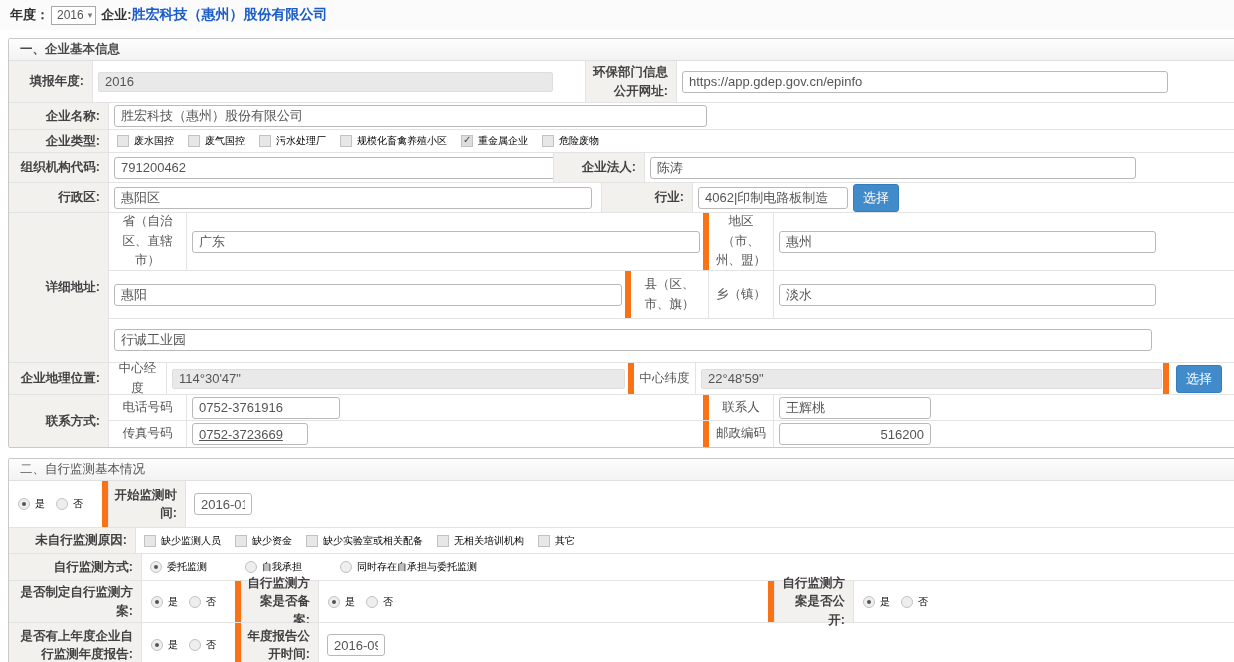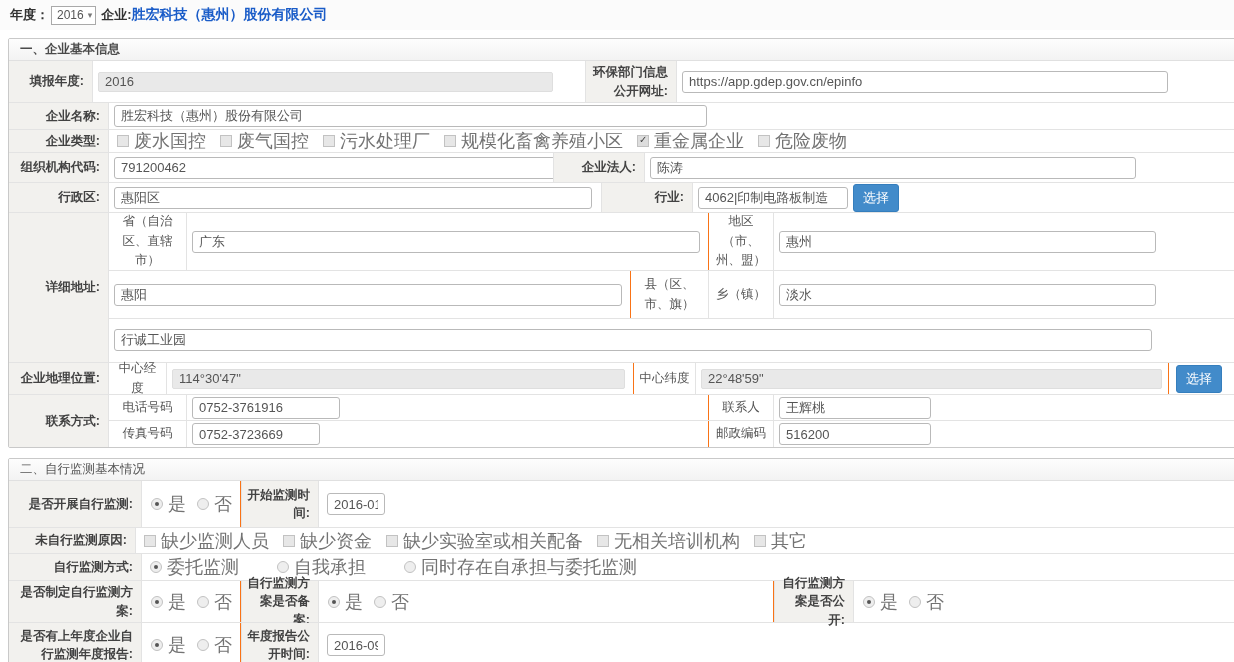--- a/index.html
+++ b/index.html
@@ -23,38 +23,38 @@
   
   .row { display:flex; border-bottom:1px solid #e3e3e3; }
   .row:last-child { border-bottom:none; }
   .cell { display:flex; align-items:center; }
   .lbl { background:#f2f1ee; justify-content:flex-end; text-align:right; padding:2px 8px 2px 4px;
          font-weight:bold; color:#424242; border-right:1px solid #e3e3e3; line-height:1.45; flex:none; }
   .lbl.bl { border-left:1px solid #e3e3e3; }
   .sublbl { justify-content:center; text-align:center; color:#555; padding:2px 4px;
             border-right:1px solid #e3e3e3; line-height:1.55; flex:none; }
   .content { padding:2px 5px; }
-  .br { border-right:1px solid #f97316; }
+  .br { border-right:6px solid #f97316; }
   .col { display:flex; flex-direction:column; flex:1; }
   .subrow { display:flex; border-bottom:1px solid #e3e3e3; }
   .subrow:last-child { border-bottom:none; }
 
   
   .txt { height:22px; border:1px solid #b9b9b9; border-radius:3px; padding:0 6px; font-size:13px;
          color:#555; background:#fff; font-family:inherit; flex:none; }
   .ro  { height:20px; border:1px solid #dedede; border-radius:2px; background:#e9e9e9; color:#555;
          padding:0 6px; font-size:13px; font-family:inherit; flex:none; }
   .btn { background:#428bca; border:1px solid #357ebd; color:#fff; font-size:13px; padding:4px 9px;
          border-radius:3px; cursor:pointer; font-family:inherit; flex:none; }
 
   .optgroup { display:flex; align-items:center; gap:14px; white-space:nowrap; }
   .optgroup.wide { gap:38px; }
   .optgroup.pair { gap:11px; }
   .opt { display:inline-flex; align-items:center; gap:5px; cursor:pointer; }
-  .opt-label { font-size:18px; color:#737373; }
+  .opt-label { font-size:10px; color:#000000; }
   .ctrl { display:inline-block; width:12px; height:12px; background:#e7e7e7; border:1px solid #c2c2c2; position:relative; flex:none; }
   .ctrl.radio { border-radius:50%; background:#eee; }
   .ctrl.radio.checked::after { content:""; position:absolute; left:3px; top:3px; width:4px; height:4px; border-radius:50%; background:#555; }
   .ctrl.checkbox.checked { background:#ddd; }
   .ctrl.checkbox.checked::after { content:"\2713"; position:absolute; left:1px; top:-2px; font-size:10px; color:#444; font-weight:bold; }
 </style>
 </head>
 <body>
 
 <div class="topbar">
@@ -196,36 +196,35 @@
           <input class="txt" style="width: 148px;" value="0752-3761916">
         </div>
         <div class="cell sublbl" style="width:65px">联系人</div>
         <div class="cell content" style="flex:1">
           <input class="txt" style="width: 152px;" value="王辉桃">
         </div>
       </div>
       <div class="subrow" style="height:26px">
         <div class="cell sublbl" style="width:78px">传真号码</div>
         <div class="cell content br" style="width:522px">
-          <input class="txt" style="width: 128px;" value="0752-3723669">
+          <input class="txt" style="width: 116px; text-decoration: underline;" value="0752-3723669">
         </div>
         <div class="cell sublbl" style="width:65px">邮政编码</div>
         <div class="cell content" style="flex:1">
-          <input class="txt" style="width: 152px;" value="516200">
+          <input class="txt" style="width: 152px; text-align: right;" value="516200">
         </div>
       </div>
     </div>
   </div>
 </div>
 
 <div class="panel" style="margin-top:10px">
   <div class="panel-hd">二、自行监测基本情况</div>
 
   <div class="row" style="height:47px">
-    <div class="cell lbl" style="width:133px">是否开展自行监测:</div>
     <div class="cell content optgroup pair br" style="width:99px;padding-left:9px">
         <label class="opt">
           <span class="ctrl radio checked"></span>
           <span class="opt-label">是</span>
         </label>
         <label class="opt">
           <span class="ctrl radio"></span>
           <span class="opt-label">否</span>
         </label>
       </div>

